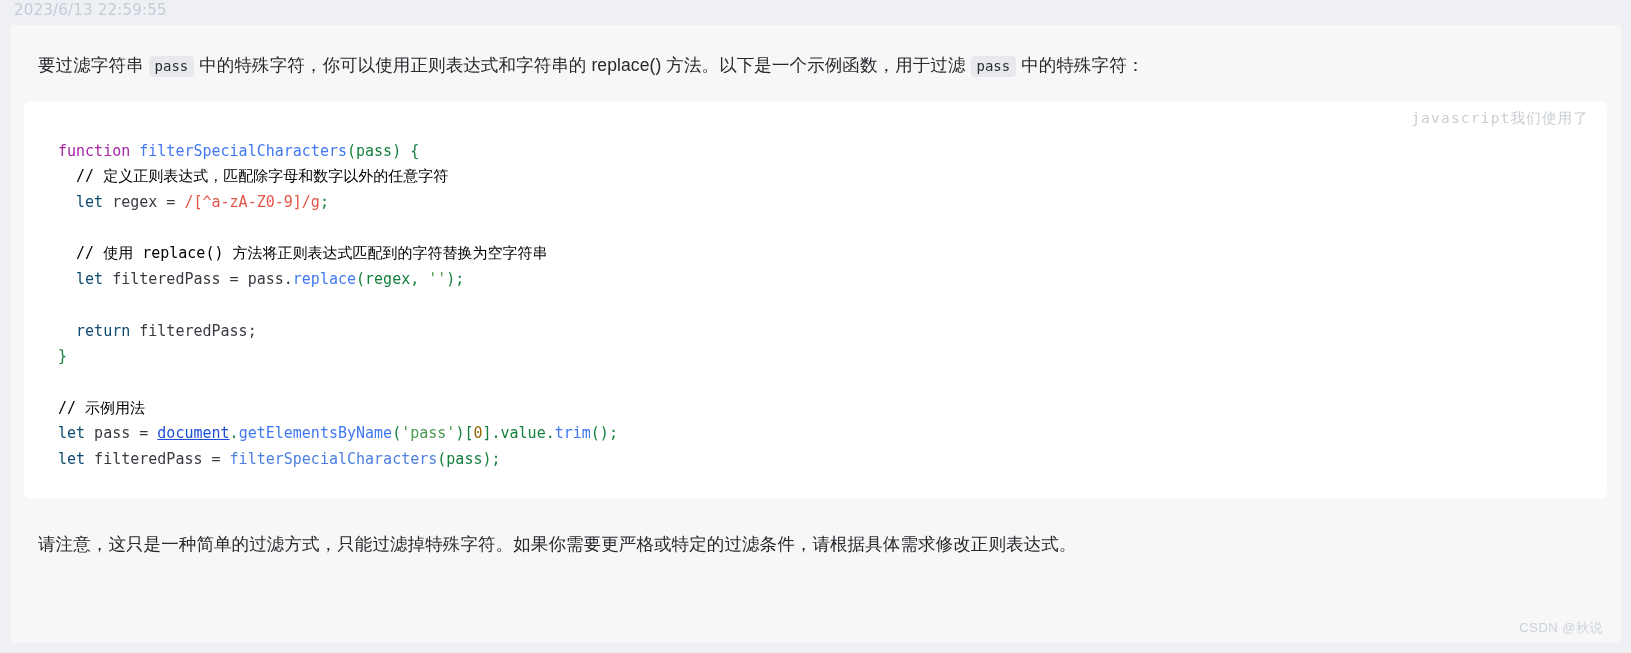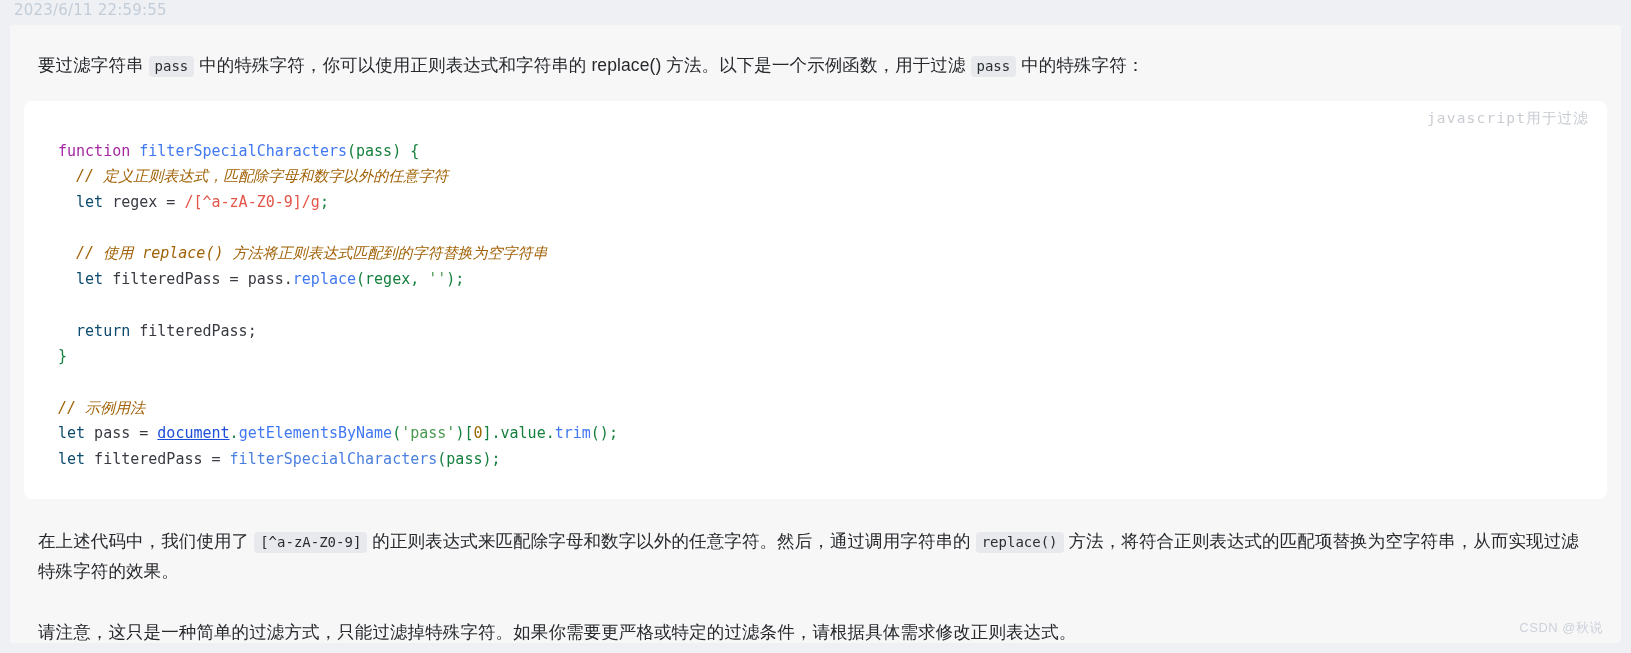--- a/index.html
+++ b/index.html
@@ -118,21 +118,21 @@
   .code-line {
     min-height: 25.7px;
     white-space: pre;
   }
 
   
   .tok-kw      { color: #a626a4; }
   .tok-kw2     { color: #0c4a6e; }
   .tok-fn      { color: #4078f2; }
   .tok-fn2     { color: #4a7fe0; }
-  .tok-cmt     { color: #a16207; font-style: italic; }
+  .tok-cmt     { color: #000000; }
   .tok-str     { color: #4a9a4f; }
   .tok-num     { color: #986801; }
   .tok-var     { color: #1d4ed8; text-decoration: underline; }
   .tok-re      { color: #e45649; text-align: right; }
   .tok-plain   { color: #383a42; }
   .tok-punct   { color: #15803d; }
 
   
   .watermark {
     position: absolute;
@@ -140,48 +140,41 @@
     bottom: 6px;
     font-size: 13px;
     color: #ccd2da;
     letter-spacing: 0.5px;
   }
 </style>
 </head>
 <body>
 
 <div class="timestamp-bar">
-  <span class="timestamp">2023/6/11 22:59:55</span>
+  <span class="timestamp">2023/6/13 22:59:55</span>
 </div>
 
 <div class="message-card">
 
   <div class="prose">
     <p class="para para-intro">
       <span>要过滤字符串</span>
       <code class="inline">pass</code>
       <span>中的特殊字符，你可以使用正则表达式和字符串的 replace() 方法。以下是一个示例函数，用于过滤</span>
       <code class="inline">pass</code>
       <span>中的特殊字符：</span>
     </p>
   </div>
 
   <div class="code-block">
     <div class="code-header">
       <span class="code-lang">javascript</span>
-      <span class="code-copy">用于过滤</span>
+      <span class="code-copy">我们使用了</span>
     </div>
     <div class="code-body"><div class="code-line"><span class="tok-kw">function</span><span class="tok-plain"> </span><span class="tok-fn">filterSpecialCharacters</span><span class="tok-punct">(pass) {</span></div><div class="code-line"><span>  </span><span class="tok-cmt">// 定义正则表达式，匹配除字母和数字以外的任意字符</span></div><div class="code-line"><span>  </span><span class="tok-kw2">let</span><span class="tok-plain"> regex = </span><span class="tok-re">/[^a-zA-Z0-9]/g</span><span class="tok-punct">;</span></div><div class="code-line">&nbsp;</div><div class="code-line"><span>  </span><span class="tok-cmt">// 使用 replace() 方法将正则表达式匹配到的字符替换为空字符串</span></div><div class="code-line"><span>  </span><span class="tok-kw2">let</span><span class="tok-plain"> filteredPass = pass.</span><span class="tok-fn">replace</span><span class="tok-punct">(regex, </span><span class="tok-str">''</span><span class="tok-punct">);</span></div><div class="code-line">&nbsp;</div><div class="code-line"><span>  </span><span class="tok-kw2">return</span><span class="tok-plain"> filteredPass;</span></div><div class="code-line"><span class="tok-punct">}</span></div><div class="code-line">&nbsp;</div><div class="code-line"><span class="tok-cmt">// 示例用法</span></div><div class="code-line"><span class="tok-kw2">let</span><span class="tok-plain"> pass = </span><span class="tok-var">document</span><span class="tok-punct">.</span><span class="tok-fn">getElementsByName</span><span class="tok-punct">(</span><span class="tok-str">'pass'</span><span class="tok-punct">)[</span><span class="tok-num">0</span><span class="tok-punct">].value.</span><span class="tok-fn">trim</span><span class="tok-punct">();</span></div><div class="code-line"><span class="tok-kw2">let</span><span class="tok-plain"> filteredPass = </span><span class="tok-fn2">filterSpecialCharacters</span><span class="tok-punct">(pass);</span></div></div>
   </div>
 
   <div class="prose">
-    <p class="para para-after">
-      <span>在上述代码中，我们使用了</span>
-      <code class="inline">[^a-zA-Z0-9]</code>
-      <span>的正则表达式来匹配除字母和数字以外的任意字符。然后，通过调用字符串的</span>
-      <code class="inline">replace()</code>
-      <span>方法，将符合正则表达式的匹配项替换为空字符串，从而实现过滤特殊字符的效果。</span>
-    </p>
     <p class="para para-note">请注意，这只是一种简单的过滤方式，只能过滤掉特殊字符。如果你需要更严格或特定的过滤条件，请根据具体需求修改正则表达式。</p>
   </div>
 
   <div class="watermark">CSDN @秋说</div>
 </div>
 
 </body></html>

